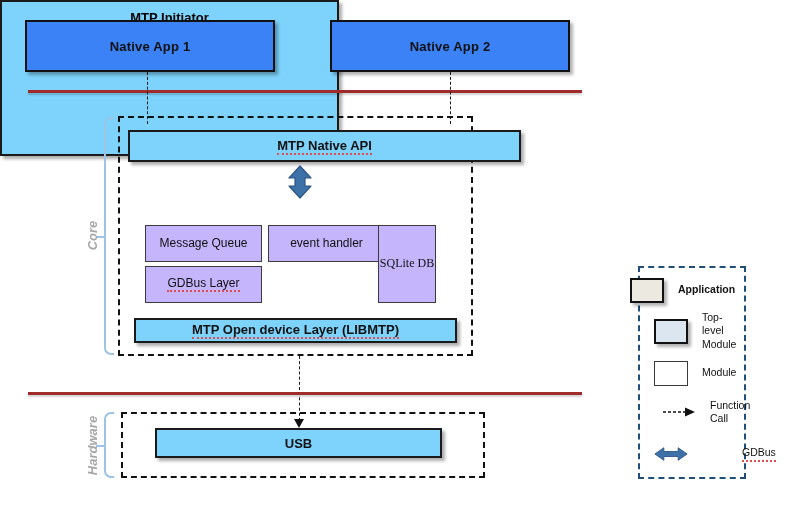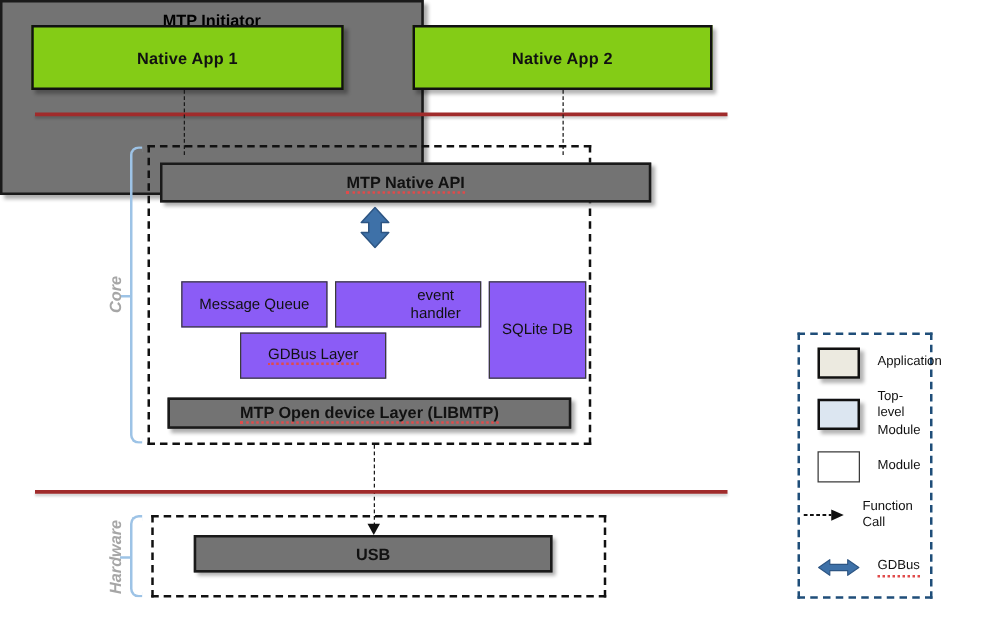--- a/index.html
+++ b/index.html
@@ -25,42 +25,42 @@
     box-sizing: border-box;
     display: flex;
     align-items: center;
     justify-content: center;
     text-align: center;
     color: #111111;
   }
 
   
   .app-box {
-    background: #84cc16;
+    background: #3b82f6;
     border: 2px solid #111111;
     box-shadow: 3px 3px 3px rgba(0,0,0,0.30);
     font-weight: bold;
     font-size: 13px;
     letter-spacing: 0.2px;
   }
 
   
   .toplevel-box {
-    background: #737373;
+    background: #7dd3fc;
     border: 2px solid #1a1a1a;
     box-shadow: 3px 3px 3px rgba(0,0,0,0.32);
   }
   .toplevel-title {
     font-weight: bold;
     font-size: 13px;
   }
 
   
   .module-box {
-    background: #8b5cf6;
+    background: #c4b5fd;
     border: 1.5px solid #3b3b3b;
     font-size: 12px;
     line-height: 1.15;
   }
 
   
   .dashed-box {
     position: absolute;
     box-sizing: border-box;
     border: 2.5px dashed #111111;
@@ -202,27 +202,27 @@
 
   <div class="toplevel-box" style="left:128px; top:195px; width:335px; height:152px; display:block;">
     <div style="text-align:center; padding-top:6px;">
       <span class="toplevel-title spellmark">MTP Initiator</span>
     </div>
   </div>
 
   <div class="box module-box" style="left:145px; top:225px; width:117px; height:37px;">
     <span>Message Queue</span>
   </div>
-  <div class="box module-box" style="left:268px; top:225px; width:117px; height:37px;padding-left:44px;">
+  <div class="box module-box" style="left:268px; top:225px; width:117px; height:37px;">
     <span>event handler</span>
   </div>
-  <div class="box module-box" style="left:391px; top:225px; width:78px; height:78px;">
+  <div class="box module-box" style="left:378px; top:225px; width:58px; height:78px;font-family:Liberation Serif, serif;">
     <span>SQLite DB</span>
   </div>
-  <div class="box module-box" style="left:145px; top:266px; width:117px; height:37px;margin-left:47px;">
+  <div class="box module-box" style="left:145px; top:266px; width:117px; height:37px;">
     <span class="spellmark">GDBus Layer</span>
   </div>
 
   <div class="box toplevel-box" style="left:134px; top:318px; width:323px; height:25px;">
     <span class="toplevel-title spellmark">MTP Open device Layer (LIBMTP)</span>
   </div>
 
   <div class="dot-line" style="left:299px; top:356px; height:65px;"></div>
   <div class="arrow-down" style="left:294px; top:419px;"></div>
 
@@ -233,46 +233,46 @@
   <div class="side-label" style="left:50px; top:438px; width:85px; text-align:center;">Hardware</div>
 
   <div class="dashed-box" style="left:121px; top:412px; width:364px; height:66px;"></div>
 
   <div class="box toplevel-box" style="left:155px; top:428px; width:287px; height:30px;">
     <span class="toplevel-title">USB</span>
   </div>
 
   <div class="legend-box" style="left:638px; top:266px; width:108px; height:213px;"></div>
 
-  <div class="legend-row" style="left:654px; top:276px; width:88px; height:28px;">
+  <div class="legend-row" style="left:630px; top:276px; width:88px; height:28px;font-weight:bold;">
     <span class="legend-swatch sw-app"></span>
     <span class="legend-label">Application</span>
   </div>
 
   <div class="legend-row" style="left:654px; top:359px; width:88px; height:28px;">
     <span class="legend-swatch sw-mod"></span>
     <span class="legend-label">Module</span>
   </div>
 
   <div class="legend-row" style="left:654px; top:317px; width:88px; height:28px;">
     <span class="legend-swatch sw-top"></span>
     <span class="legend-label">Top-level Module</span>
   </div>
 
-  <div class="legend-row" style="left:642px; top:398px; width:88px; height:28px;">
+  <div class="legend-row" style="left:662px; top:398px; width:88px; height:28px;">
     <span class="legend-swatch" style="display:flex; align-items:center;">
       <svg width="34" height="12" viewBox="0 0 34 12" xmlns="http://www.w3.org/2000/svg">
         <line x1="1" y1="6" x2="23" y2="6" stroke="#111111" stroke-width="1.6" stroke-dasharray="3,2"></line>
         <polygon points="23,1.5 33,6 23,10.5" fill="#111111"></polygon>
       </svg>
     </span>
     <span class="legend-label">Function Call</span>
   </div>
 
-  <div class="legend-row" style="left:654px; top:440px; width:88px; height:28px;">
+  <div class="legend-row" style="left:654px; top:440px; width:88px; height:28px;gap:40px;">
     <span class="legend-swatch" style="display:flex; align-items:center;">
       <svg width="38" height="16" viewBox="0 0 38 16" xmlns="http://www.w3.org/2000/svg">
         <polygon points="1,8 11,1 11,5.2 27,5.2 27,1 37,8 27,15 27,10.8 11,10.8 11,15" fill="#3E71A8" stroke="#2D5583" stroke-width="1" stroke-linejoin="round"></polygon>
       </svg>
     </span>
     <span class="legend-label spellmark">GDBus</span>
   </div>
 
 </div>
 

